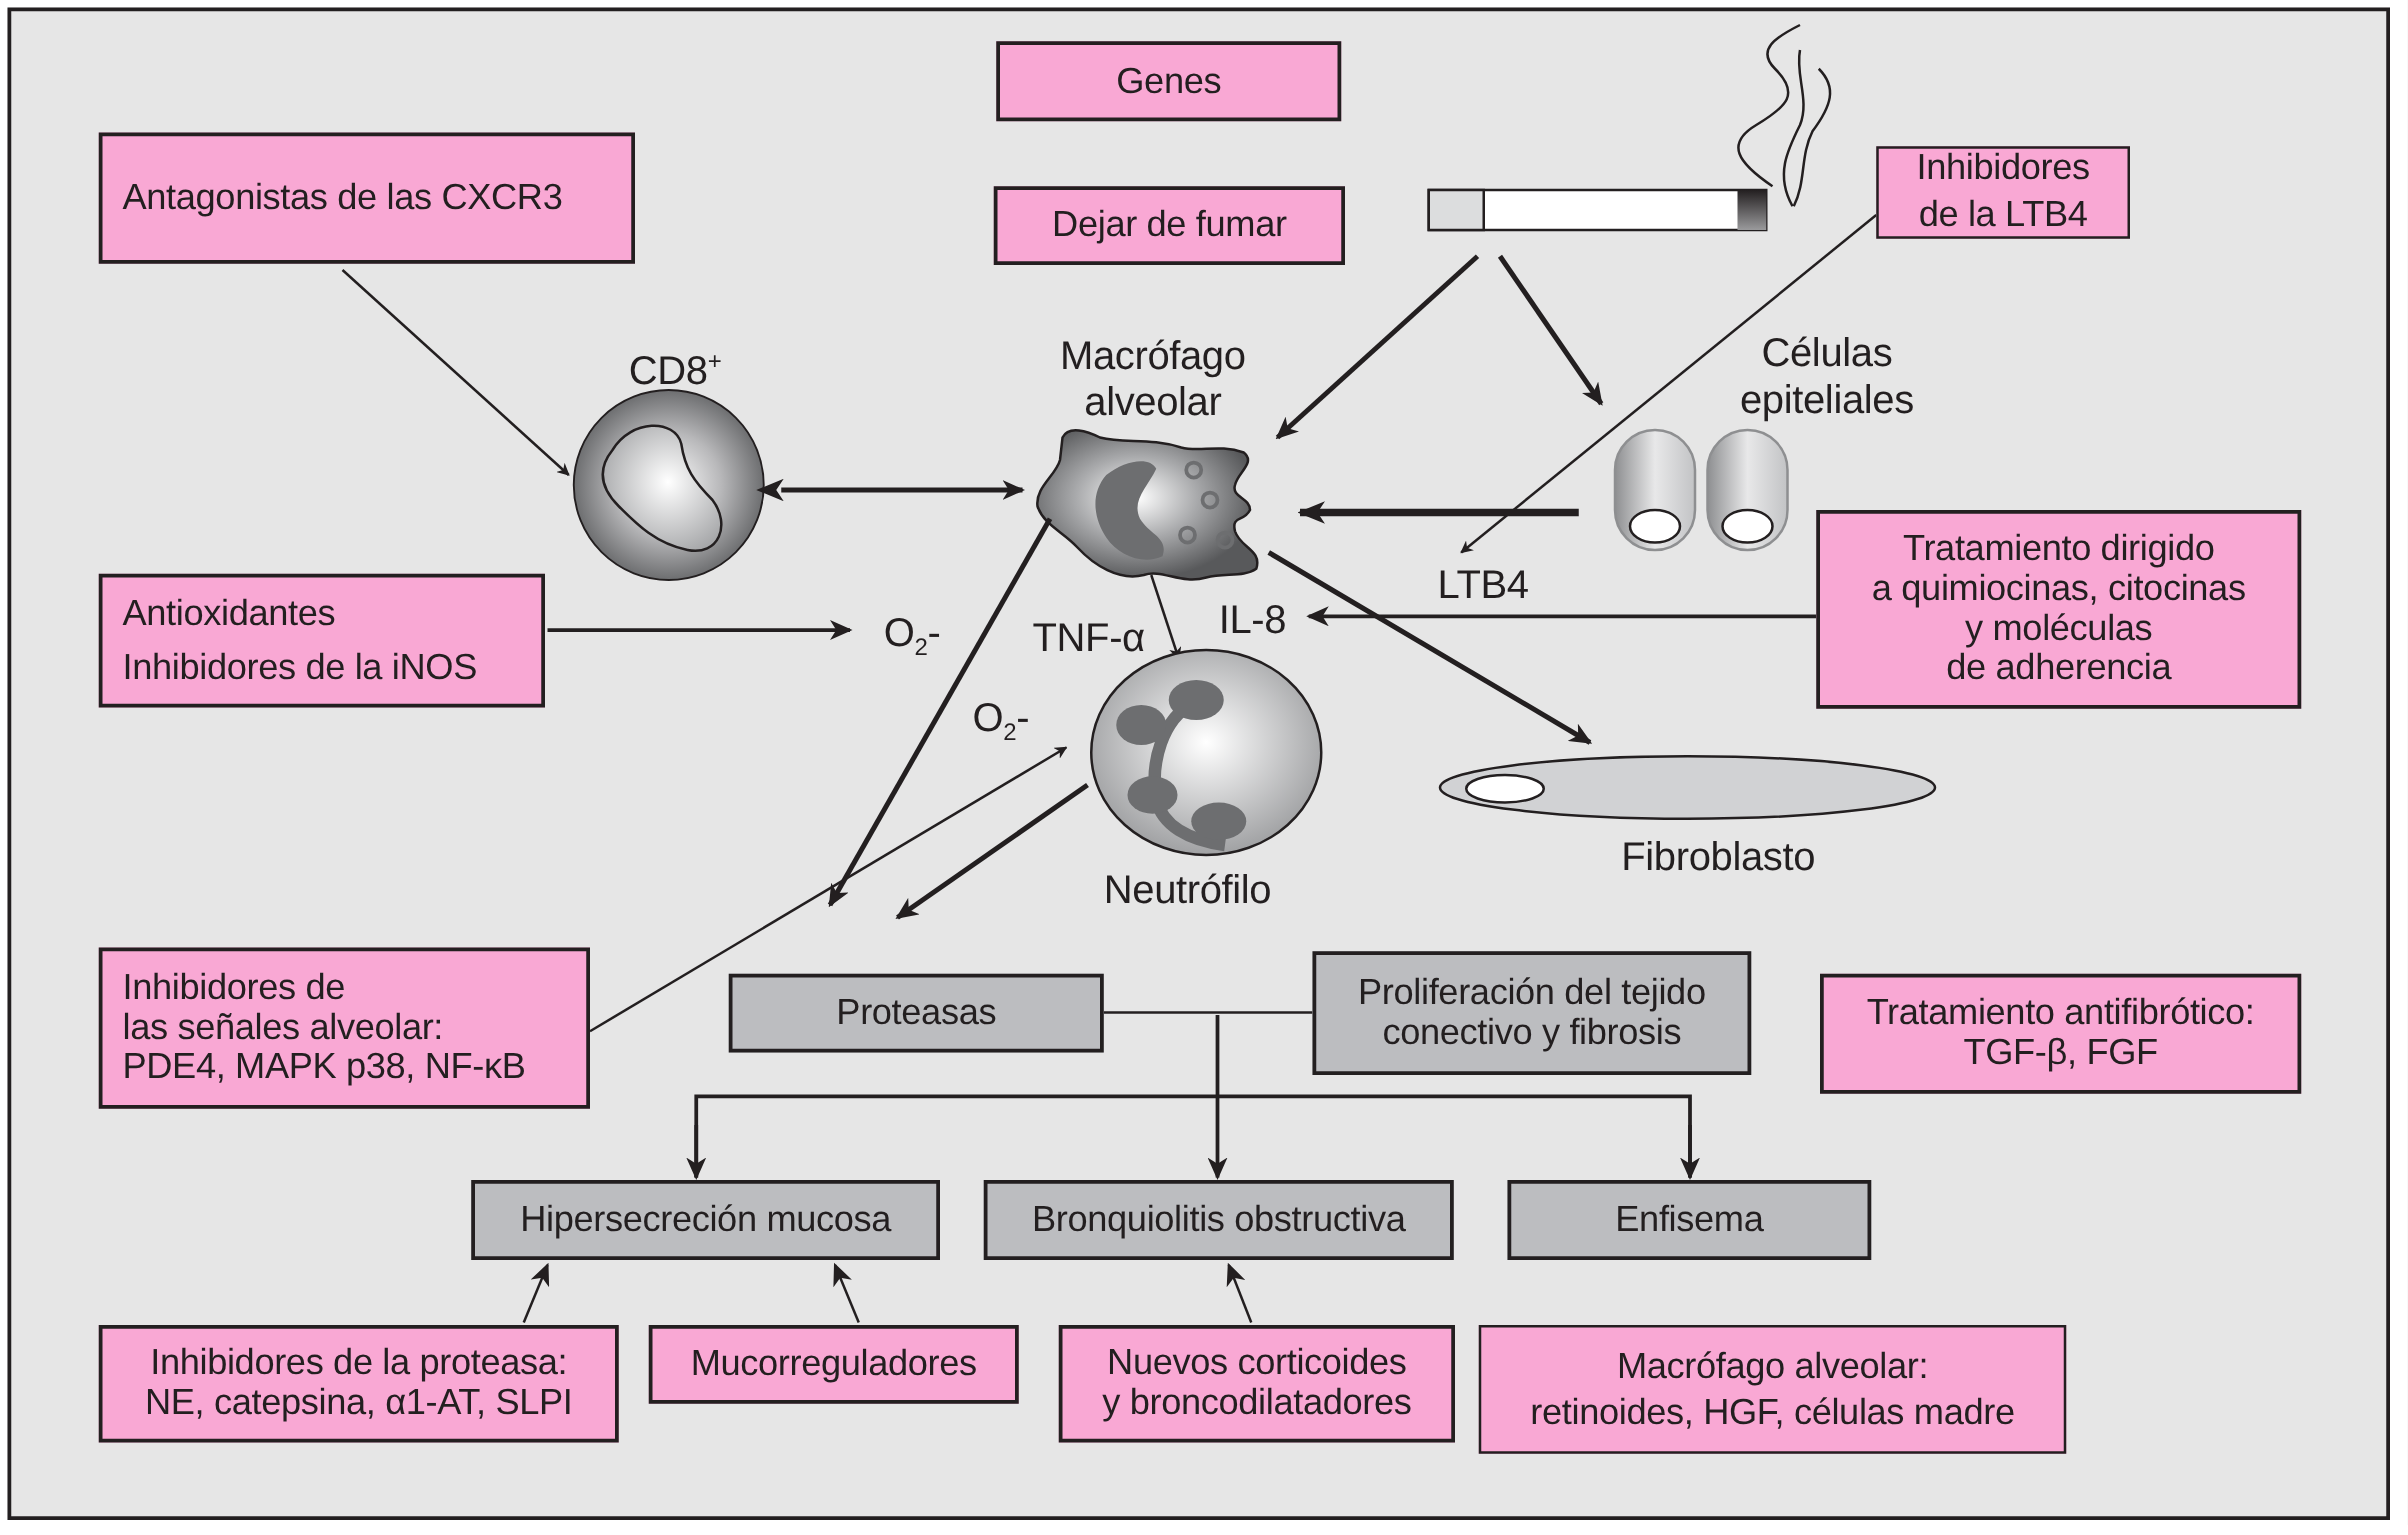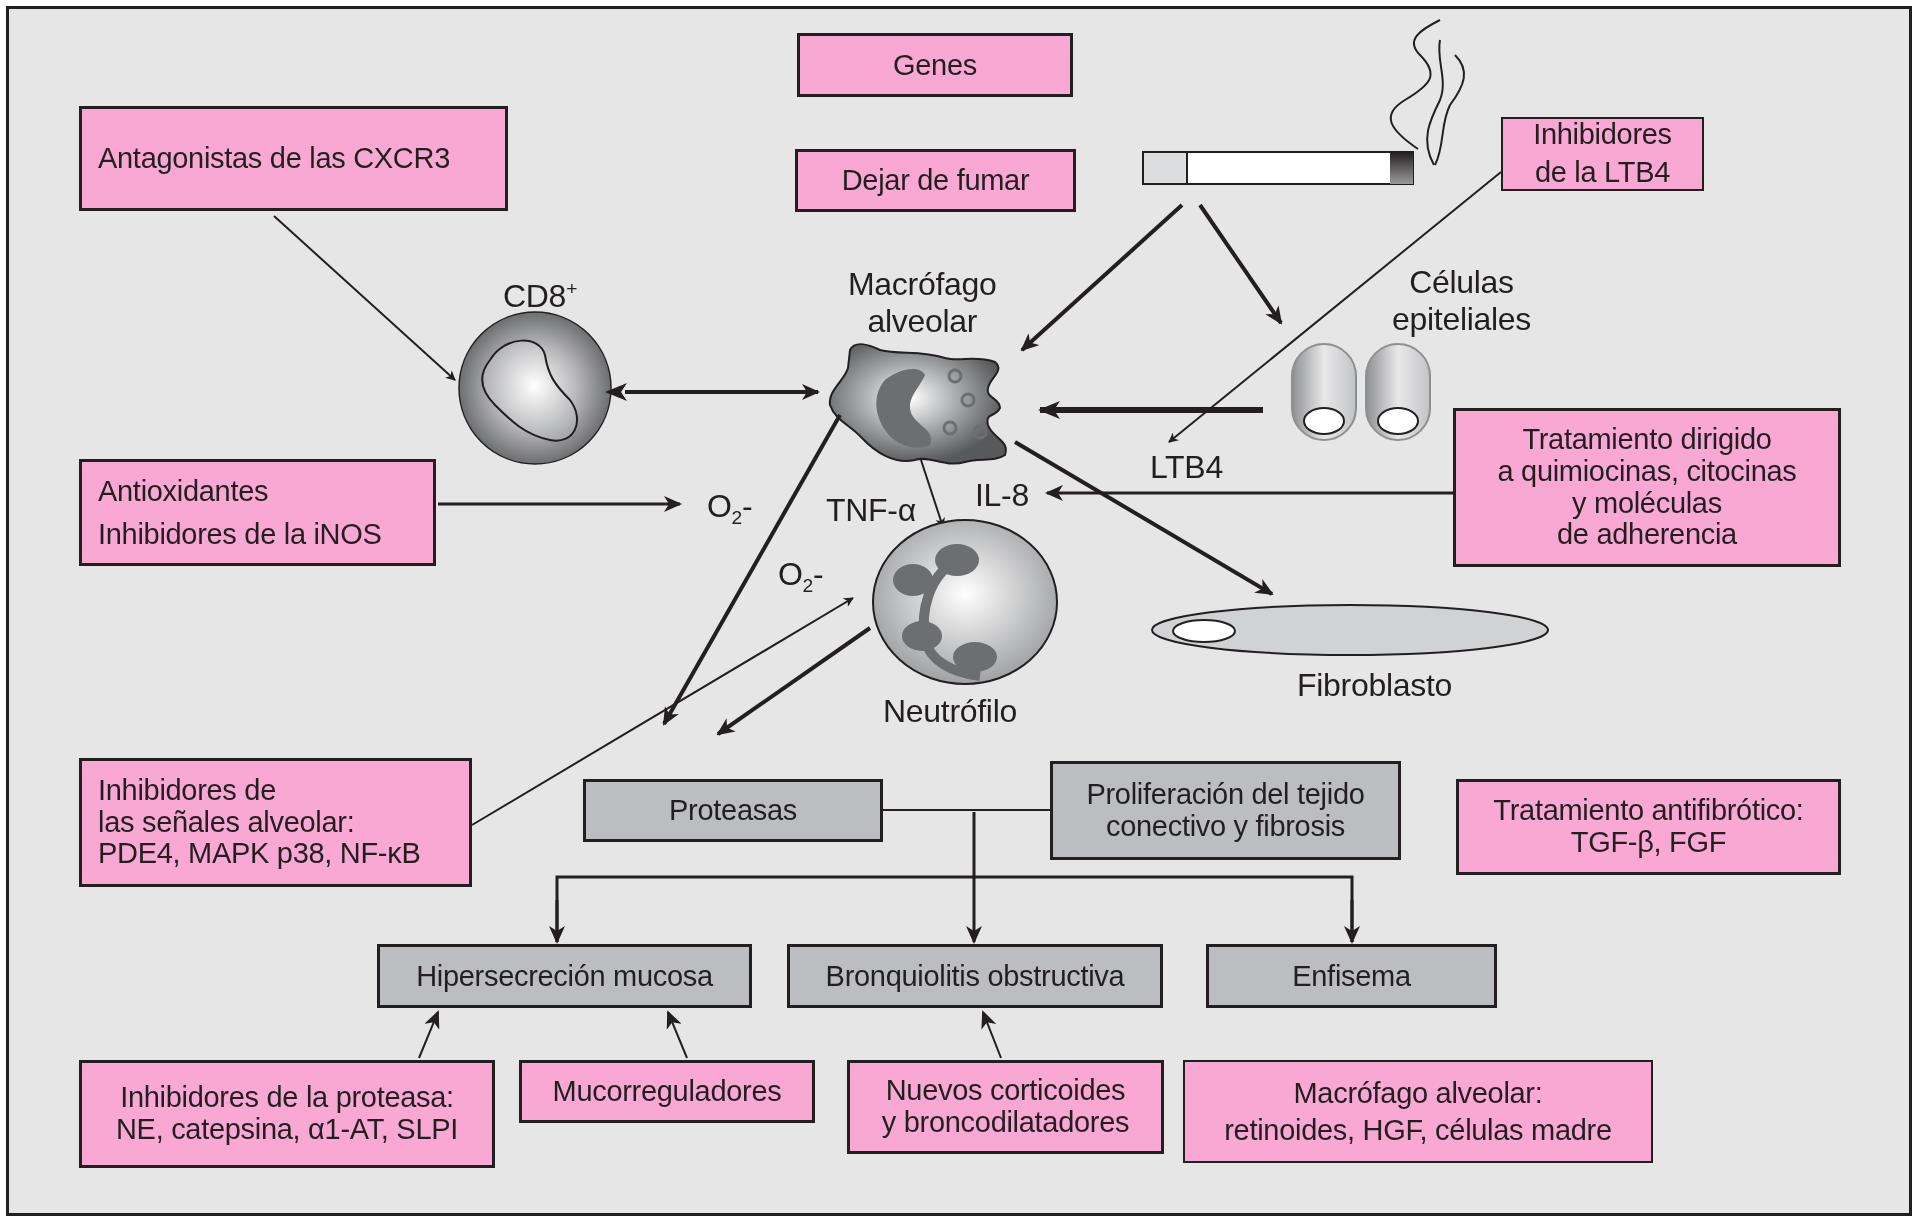--- a/index.html
+++ b/index.html
@@ -179,21 +179,21 @@
   <span class="line">Inhibidores de</span>
   <span class="line">las señales alveolar:</span>
   <span class="line">PDE4, MAPK p38, NF-κB</span>
 </div>
 
 <div class="box center" style="left:1456px;top:779px;width:385px;height:96px;line-height:1.1;">
   <span>Tratamiento antifibrótico:</span>
   <span>TGF-β, FGF</span>
 </div>
 
-<div class="box center" style="left:79px;top:1060px;width:416px;height:108px;line-height:1.1;">
+<div class="box center" style="left:79px;top:1060px;width:416px;height:94px;line-height:1.1;">
   <span>Inhibidores de la proteasa:</span>
   <span>NE, catepsina, α1-AT, SLPI</span>
 </div>
 
 <div class="box center" style="left:519px;top:1060px;width:296px;height:63px;">
   <span>Mucorreguladores</span>
 </div>
 
 <div class="box center" style="left:847px;top:1060px;width:317px;height:94px;line-height:1.1;">
   <span>Nuevos corticoides</span>

